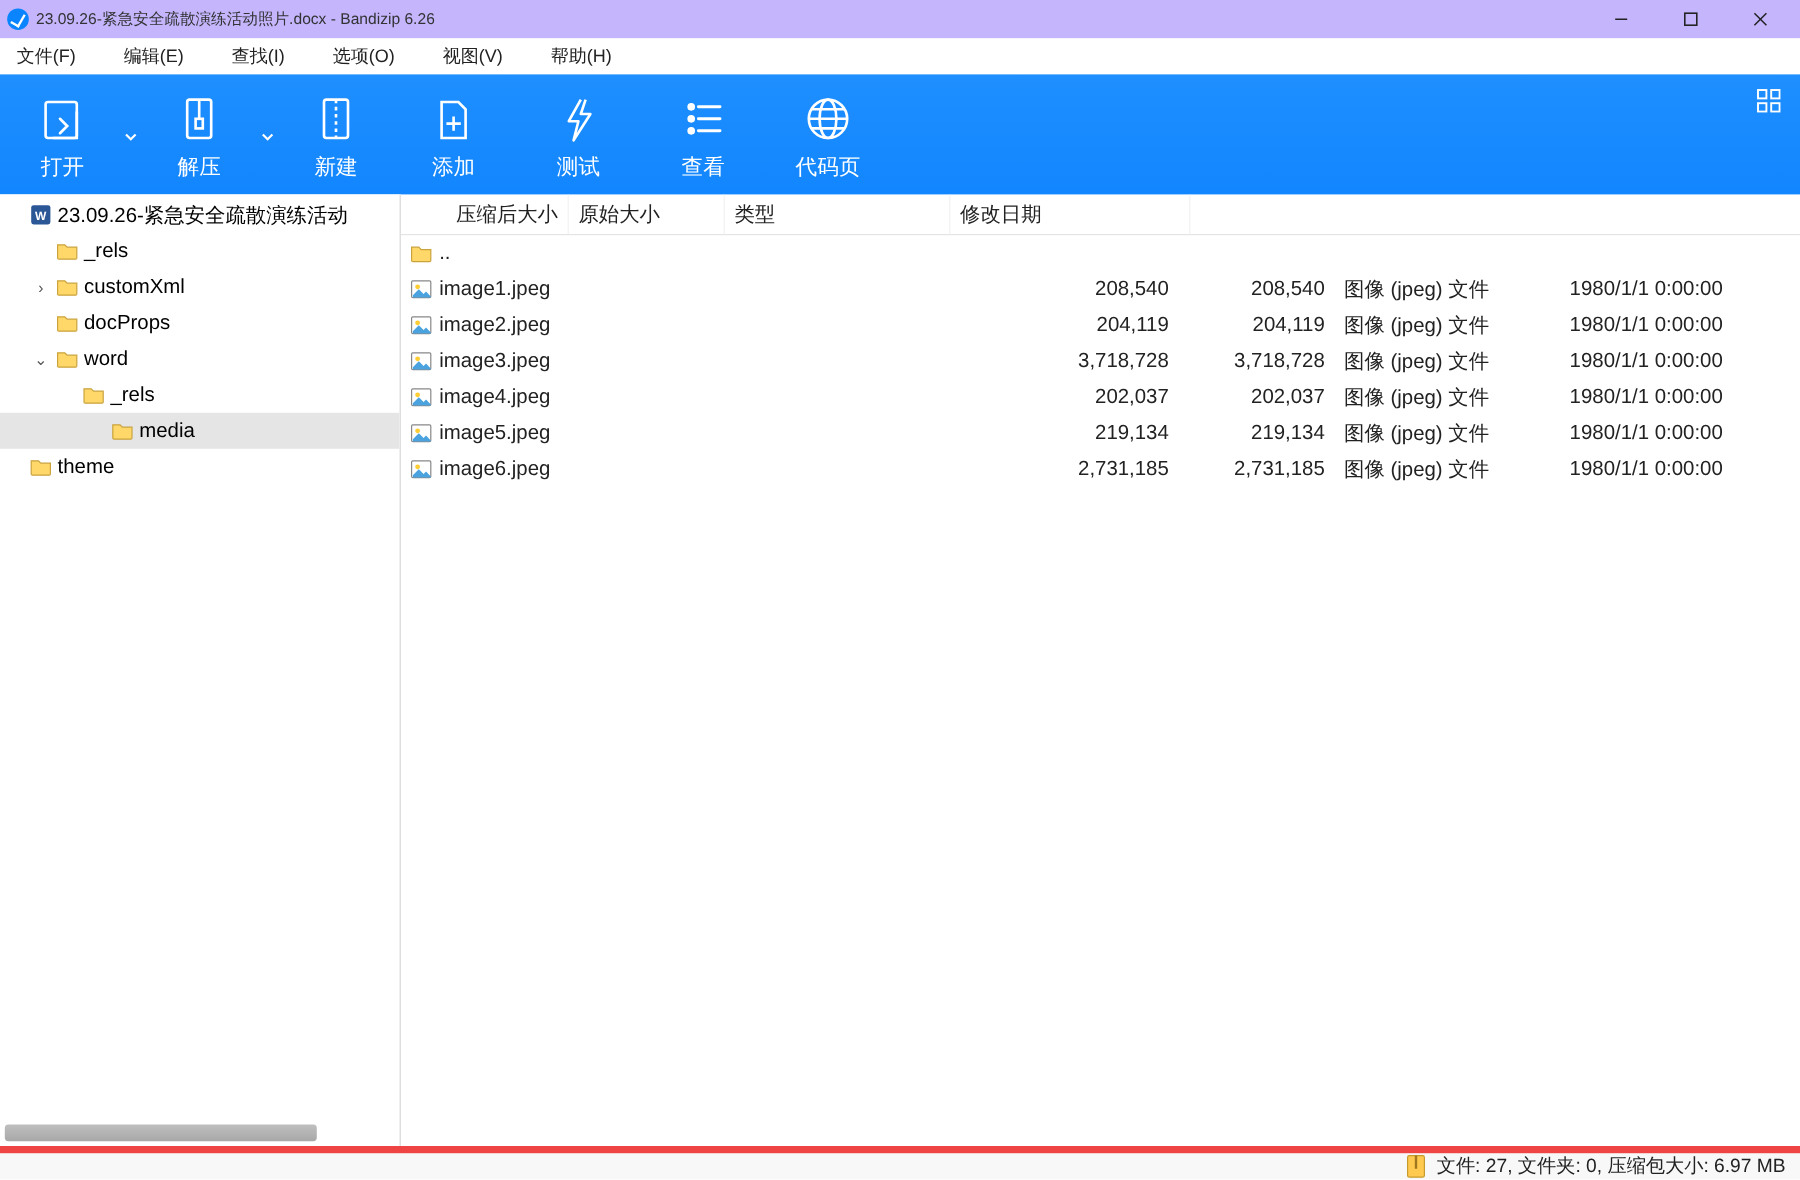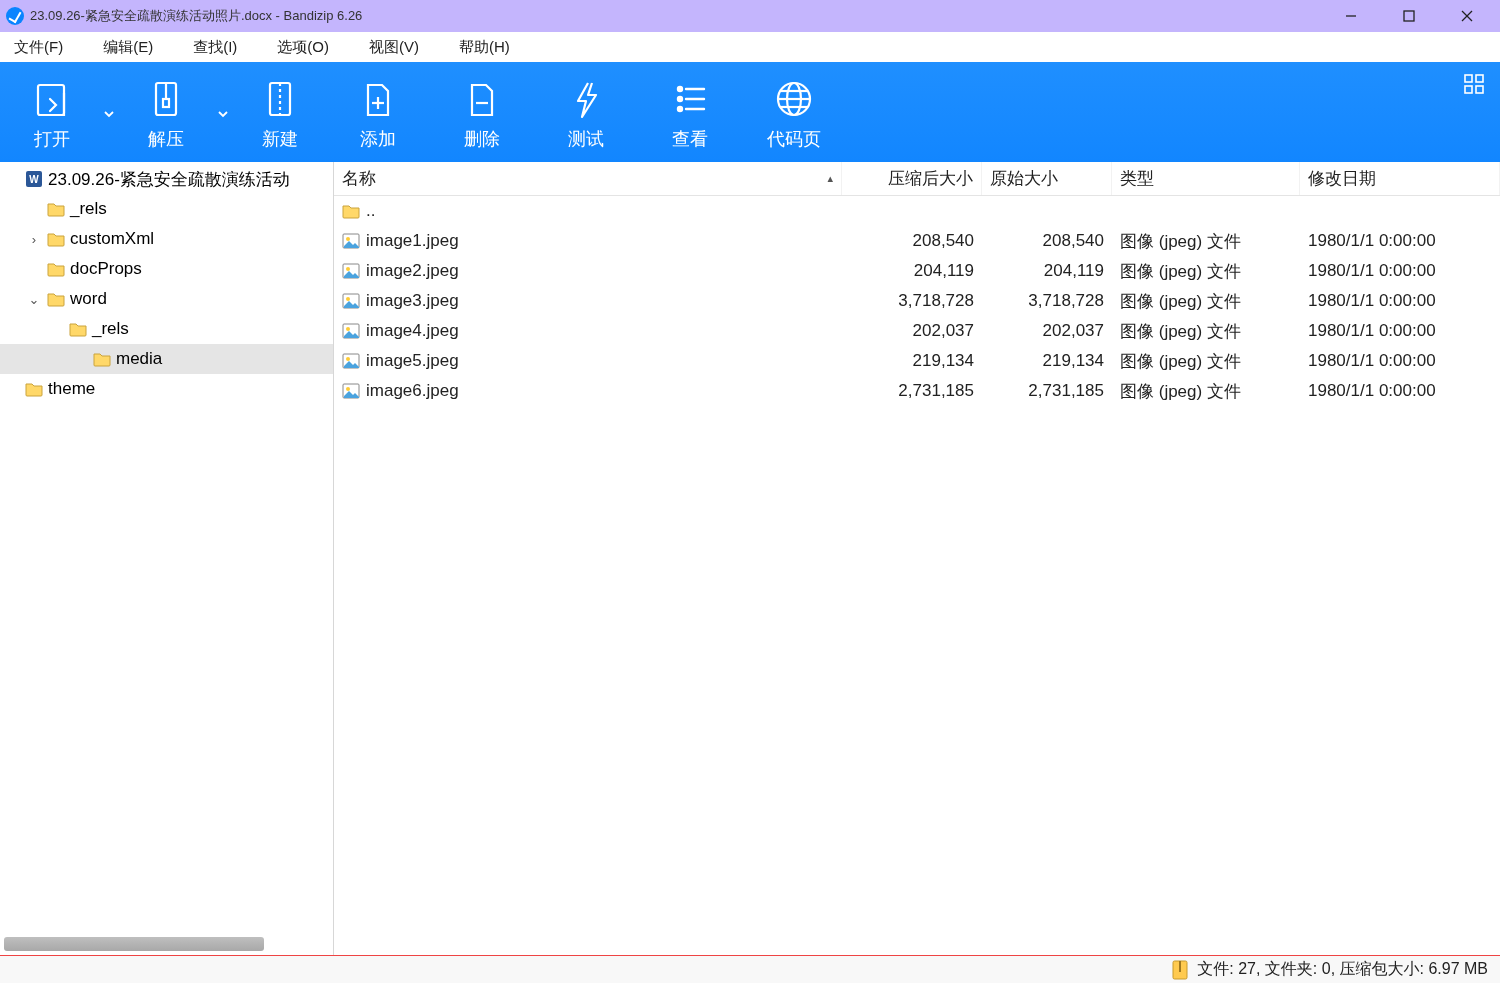--- a/index.html
+++ b/index.html
@@ -41,21 +41,21 @@
 .col-date { width: 200px; }
 .fl-body { flex: 1; overflow: auto; }
 .fl-row { display: flex; align-items: center; height: 30px; font-size: 17px; color: #222; }
 .fl-row .cell { padding: 0 8px; overflow: hidden; white-space: nowrap; }
 .fl-row .cname { flex: 1; display: flex; align-items: center; gap: 6px; }
 .fl-row .cpacked { width: 140px; text-align: right; }
 .fl-row .corig { width: 130px; text-align: right; }
 .fl-row .ctype { width: 188px; }
 .fl-row .cdate { width: 200px; }
 .folder-icon, .doc-icon, .img-icon { width: 18px; height: 18px; flex: none; }
-.statusbar { height: 28px; border-top: 1px solid #ef4444; display: flex; align-items: center; justify-content: flex-end; padding: 0 12px; gap: 8px; font-size: 16px; color: #222; background: #f8f8f8; }
+.statusbar { height: 28px; border-top: 6px solid #ef4444; display: flex; align-items: center; justify-content: flex-end; padding: 0 12px; gap: 8px; font-size: 16px; color: #222; background: #f8f8f8; }
 .statusbar .zip-ico { width: 18px; height: 20px; }
 </style>
 </head>
 <body>
 
 <div class="titlebar">
   <span class="app-icon"></span>
   <span class="title-text">23.09.26-紧急安全疏散演练活动照片.docx - Bandizip 6.26</span>
   <span class="spacer"></span>
   <div class="winbtn">
@@ -128,29 +128,20 @@
     </div>
     <div class="tool-btn wide">
       <span class="ico">
           <svg width="40" height="40" fill="none" stroke="#fff" stroke-width="2.2">
             <path d="M10 6h14l6 6v24H10z"></path>
             <line x1="20" y1="18" x2="20" y2="30"></line>
             <line x1="14" y1="24" x2="26" y2="24"></line>
           </svg>
         </span>
       <span class="lbl">添加</span>
-    </div>
-    <div class="tool-btn wide">
-      <span class="ico">
-          <svg width="40" height="40" fill="none" stroke="#fff" stroke-width="2.2">
-            <path d="M10 6h14l6 6v24H10z"></path>
-            <line x1="14" y1="24" x2="26" y2="24"></line>
-          </svg>
-        </span>
-      <span class="lbl">删除</span>
     </div>
     <div class="tool-btn wide">
       <span class="ico">
           <svg width="40" height="40" fill="none" stroke="#fff" stroke-width="2.2" stroke-linejoin="round">
             <polyline points="22,4 12,22 20,22 16,38 30,16 22,16 26,4"></polyline>
           </svg>
         </span>
       <span class="lbl">测试</span>
     </div>
     <div class="tool-btn wide">
@@ -265,24 +256,20 @@
             </svg>
           </span>
           <span>theme</span>
         </div>
       </div>
     <div class="hscroll"></div>
   </div>
 
   <div class="filelist">
     <div class="fl-header">
-      <div class="col col-name">
-          <span>名称</span>
-          <span class="col-sort" style="margin-left:auto;">▴</span>
-        </div>
       <div class="col col-packed">
           <span>压缩后大小</span>
         </div>
       <div class="col col-orig">
           <span>原始大小</span>
         </div>
       <div class="col col-type">
           <span>类型</span>
         </div>
       <div class="col col-date">

